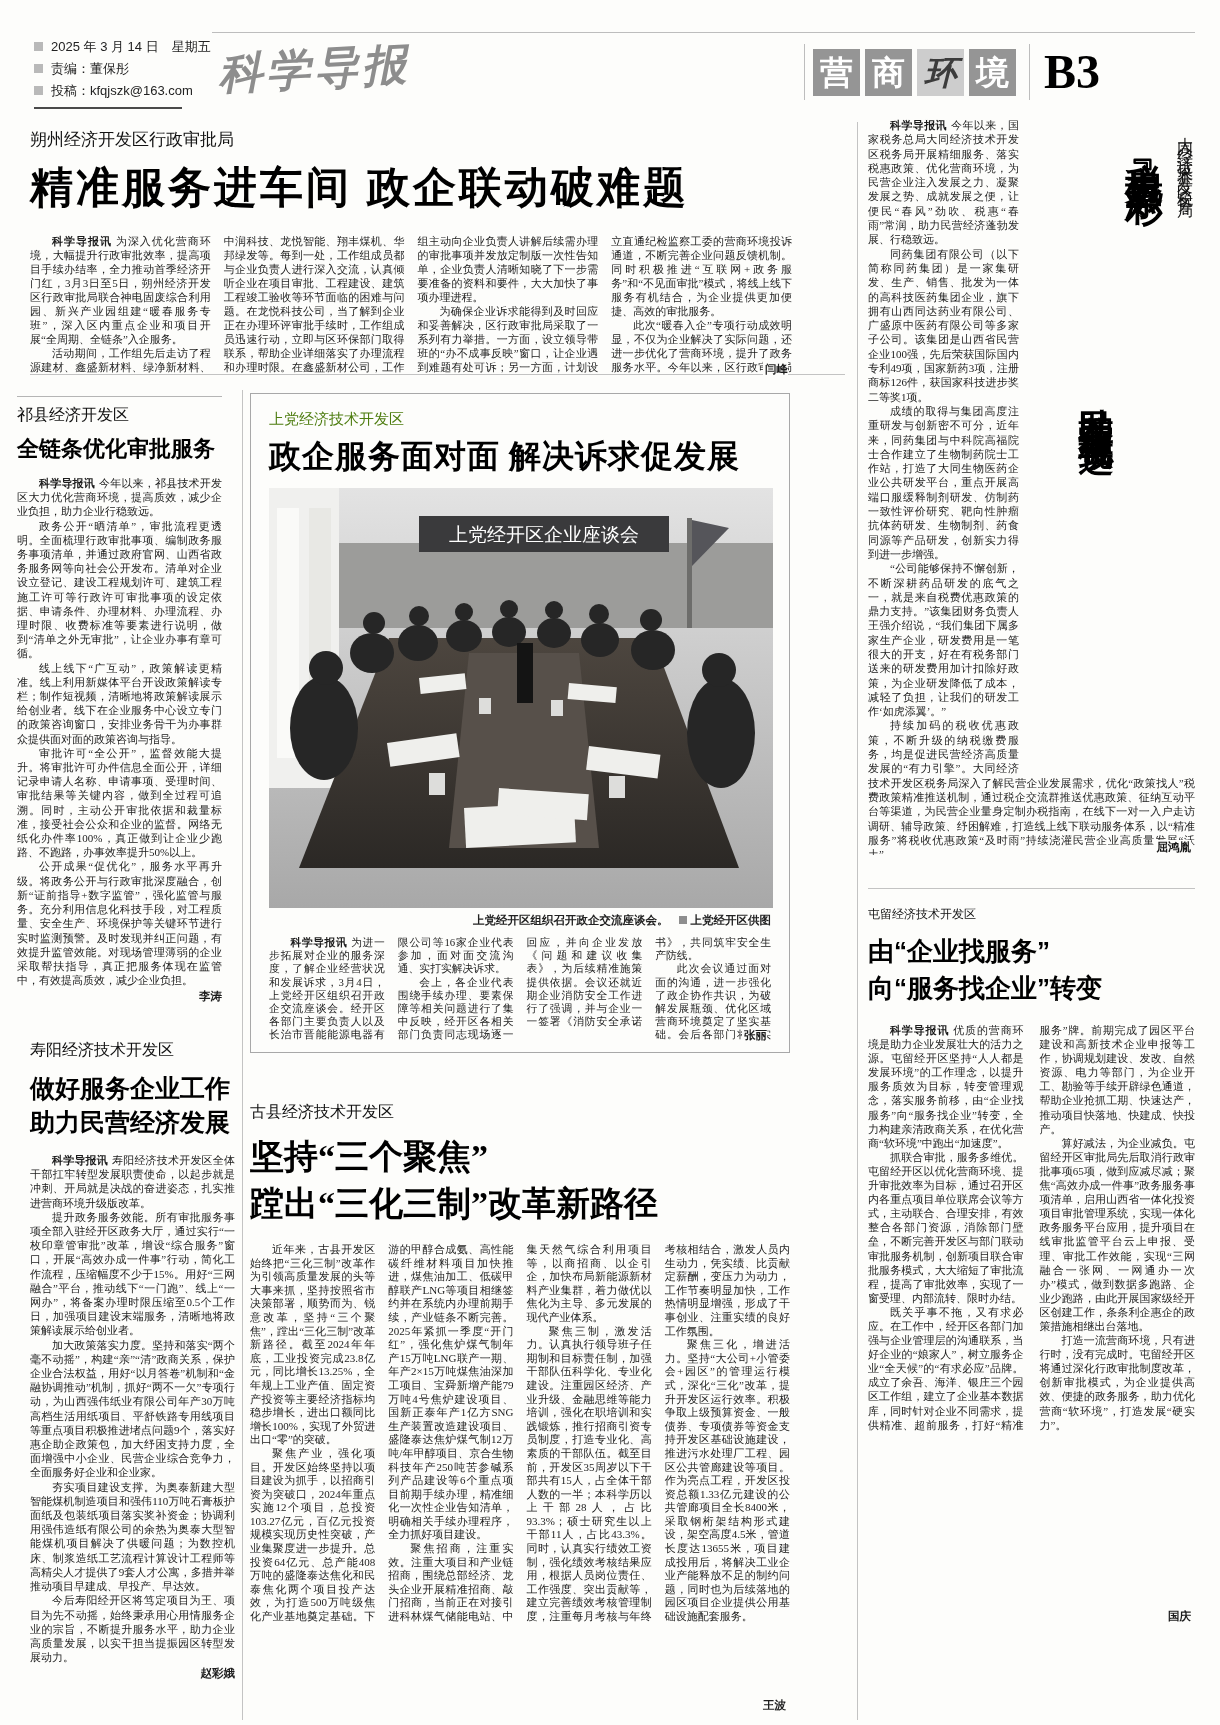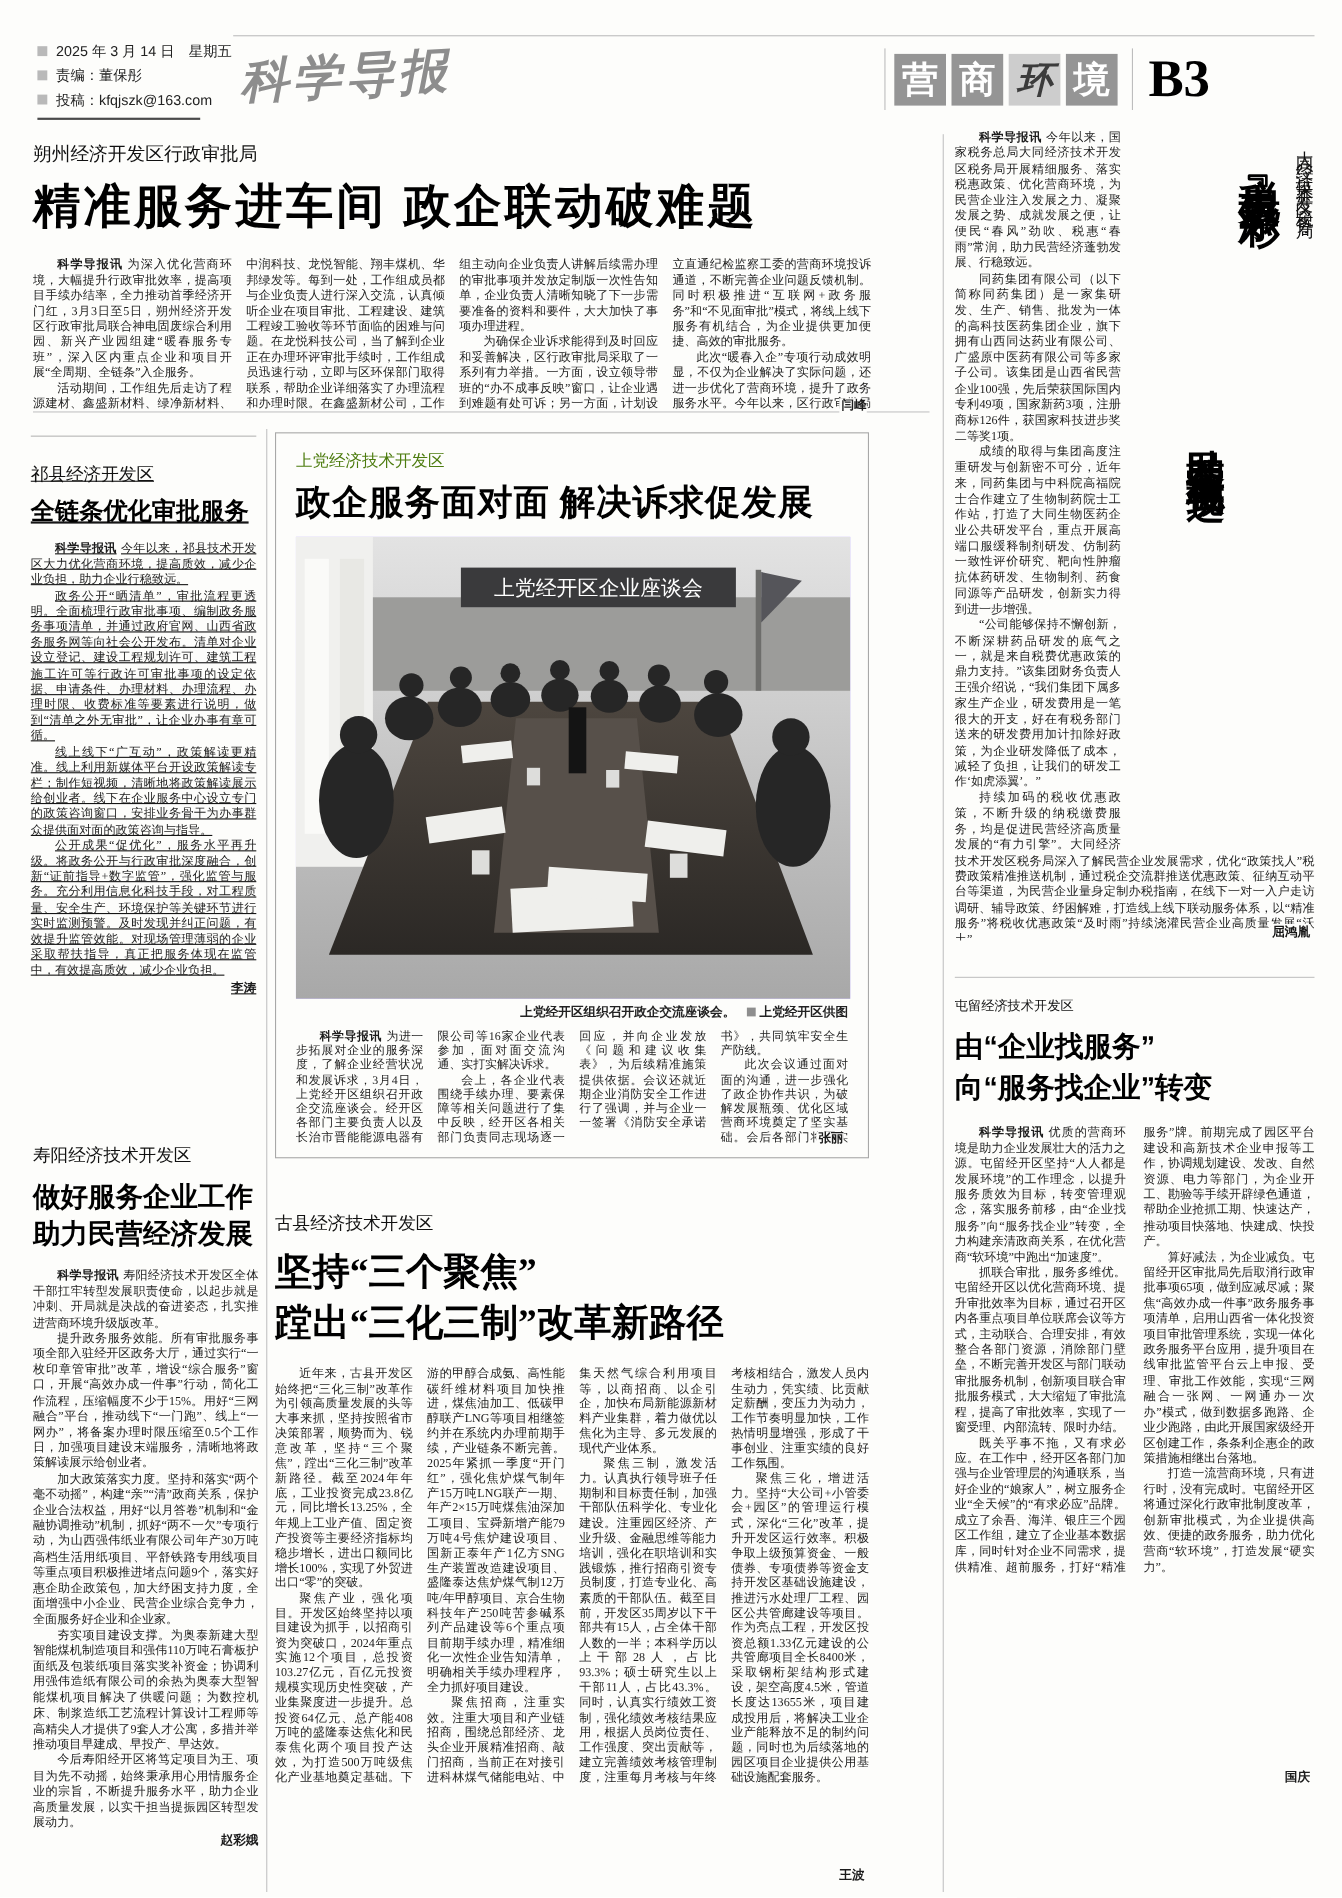--- a/index.html
+++ b/index.html
@@ -36,36 +36,36 @@
   .byline-abs { position:absolute; right:4px; bottom:0; background:#fdfdfb; padding-left:2px; }
   .cols-4 { column-count:4; column-gap:13px; }
   .cols-2 { column-count:2; column-gap:16px; }
 
   
   #a-shuozhou { position:absolute; left:30px; top:128px; width:762px; }
   #a-shuozhou .kicker { font-size:17px; margin-bottom:8px; }
   #a-shuozhou .h-sans { font-size:43px; letter-spacing:3px; }
   #a-shuozhou .body-text { position:relative; margin-top:17px; height:142px; overflow:hidden; }
 
-  #a-qixian { position:absolute; left:28px; top:396px; width:205px; border-top:1px solid #b5b5b5; padding-top:24px;text-decoration:underline; }
+  #a-qixian { position:absolute; left:17px; top:396px; width:205px; border-top:1px solid #b5b5b5; padding-top:8px; }
   #a-qixian .kicker { font-size:16px; margin-bottom:8px; }
   #a-qixian .h-sans { font-size:22px; margin-bottom:12px; }
   #a-qixian .body-text { line-height:14.2px; }
   .byline-line { text-align:right; margin-top:2px; }
 
   #a-shouyang { position:absolute; left:30px; top:1040px; width:205px; }
   #a-shouyang .kicker { font-size:16px; margin-bottom:10px; }
   #a-shouyang .h-sans { font-size:25px; line-height:34px; margin-bottom:14px; }
   #a-shouyang .body-text { line-height:14.2px; }
 
   #a-shangdang { position:absolute; left:250px; top:393px; width:540px; height:660px;
                  border:1px solid #a8a8a8; padding:16px 18px; }
   #a-shangdang .kicker { font-size:15px; color:#4d7c0f; margin-bottom:6px; }
   #a-shangdang .h-serif { font-size:32px; letter-spacing:1px; }
-  .photo-frame { margin-top:9px; width:504px; height:420px; background:#c4b5fd; }
+  .photo-frame { margin-top:9px; width:504px; height:420px; background:#737373; }
   .photo-caption { margin-top:5px; text-align:right; font-family:"Liberation Sans",sans-serif;
                    font-size:11.5px; font-weight:bold; color:#222; }
   .credit-square { display:inline-block; width:8px; height:8px; background:#8e8e8e; margin:0 4px 0 10px; }
   #a-shangdang .body-text { position:relative; margin-top:8px; height:106px; overflow:hidden; line-height:13.2px; font-size:10.8px; }
 
   #a-guxian { position:absolute; left:250px; top:1102px; width:540px; }
   #a-guxian .kicker { font-size:16px; margin-bottom:10px; }
   #a-guxian .h-serif { font-size:34px; line-height:47px; }
   #a-guxian .body-text { position:relative; margin-top:16px; height:470px; overflow:hidden; line-height:13.6px; }
 
@@ -125,20 +125,21 @@
     </div>
   </div>
 
   <div id="a-qixian">
     <div class="kicker">祁县经济开发区</div>
     <div class="h-sans">全链条优化审批服务</div>
     <div class="body-text">
       <p><span class="lead">科学导报讯</span><span>今年以来，祁县技术开发区大力优化营商环境，提高质效，减少企业负担，助力企业行稳致远。</span></p>
       <p>政务公开“晒清单”，审批流程更透明。全面梳理行政审批事项、编制政务服务事项清单，并通过政府官网、山西省政务服务网等向社会公开发布。清单对企业设立登记、建设工程规划许可、建筑工程施工许可等行政许可审批事项的设定依据、申请条件、办理材料、办理流程、办理时限、收费标准等要素进行说明，做到“清单之外无审批”，让企业办事有章可循。</p>
       <p>线上线下“广互动”，政策解读更精准。线上利用新媒体平台开设政策解读专栏；制作短视频，清晰地将政策解读展示给创业者。线下在企业服务中心设立专门的政策咨询窗口，安排业务骨干为办事群众提供面对面的政策咨询与指导。</p>
+      <p>审批许可“全公开”，监督效能大提升。将审批许可办件信息全面公开，详细记录申请人名称、申请事项、受理时间、审批结果等关键内容，做到全过程可追溯。同时，主动公开审批依据和裁量标准，接受社会公众和企业的监督。网络无纸化办件率100%，真正做到让企业少跑路、不跑路，办事效率提升50%以上。</p>
       <p>公开成果“促优化”，服务水平再升级。将政务公开与行政审批深度融合，创新“证前指导+数字监管”，强化监管与服务。充分利用信息化科技手段，对工程质量、安全生产、环境保护等关键环节进行实时监测预警。及时发现并纠正问题，有效提升监管效能。对现场管理薄弱的企业采取帮扶指导，真正把服务体现在监管中，有效提高质效，减少企业负担。</p>
       <p class="byline byline-line">李涛</p>
     </div>
   </div>
 
   <div id="a-shouyang">
     <div class="kicker">寿阳经济技术开发区</div>
     <div class="h-sans">
       <div>做好服务企业工作</div>
       <div>助力民营经济发展</div>

